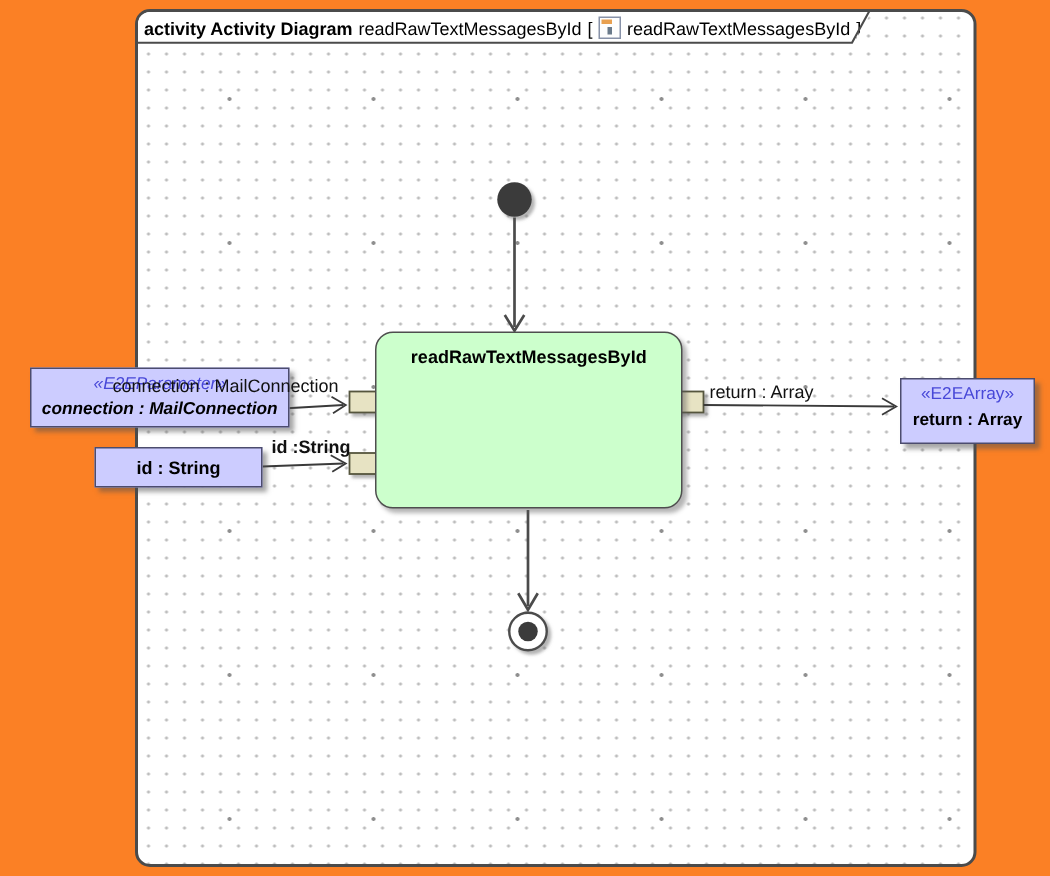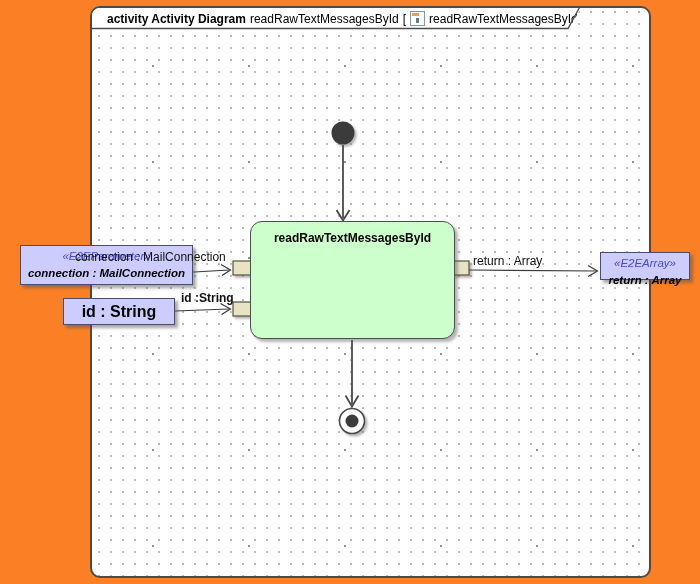--- a/index.html
+++ b/index.html
@@ -20,21 +20,21 @@
     background-size:96px 96px,12px 12px;
     background-position:13px 10px,13px 10px;
   }
   
   .tab{
     position:absolute;left:92px;top:8px;width:489px;height:21px;
     box-sizing:border-box;background:#ffffff;
     border-top-left-radius:8px;
     clip-path:polygon(0 0,100% 0,calc(100% - 12px) 100%,0 100%);
     display:flex;align-items:center;gap:4px;
-    padding-left:15px;font-size:12px;color:#000;white-space:nowrap;
+    padding-left:4px;font-size:12px;color:#000;white-space:nowrap;
   }
   .tab .kw{font-weight:bold;}
   .icon-frame{width:13px;height:13px;border:1px solid #8892a8;background:#fdfdfd;
     position:relative;flex:none;}
   .icon-bar{position:absolute;left:1px;top:1px;width:7px;height:3px;background:#e8a050;}
   .icon-stem{position:absolute;left:5px;top:6px;width:3px;height:5px;background:#6a7a8a;}
 
   
   .activity{
     position:absolute;left:250px;top:221px;width:205px;height:118px;
@@ -48,23 +48,23 @@
 
   
   .lav{
     position:absolute;box-sizing:border-box;background:#ccccff;
     border:1px solid #4c4c6e;box-shadow:3px 3px 3px rgba(80,80,80,.5);
     text-align:center;font-size:11.5px;color:#000;
   }
   .stereo{color:#4848d8;line-height:17px;margin-top:2px;}
   .lav-name{font-weight:bold;line-height:17px;}
   #param-connection{left:20px;top:245px;width:173px;height:40px;font-style:italic;}
-  #result-array{left:600px;top:252px;width:90px;height:28px;font-style:italic;}
+  #result-array{left:600px;top:252px;width:90px;height:44px;}
   #param-id{left:63px;top:298px;width:112px;height:27px;
-    display:flex;align-items:center;justify-content:center;font-weight:bold;font-size:16px;}
+    display:flex;align-items:center;justify-content:center;font-weight:bold;font-size:12px;}
 
   
   .edge-label{position:absolute;font-size:12px;color:#111;white-space:nowrap;}
   #lbl-connection{left:75px;top:250px;}
   #lbl-id{left:181px;top:291px;font-weight:bold;}
   #lbl-return{left:473px;top:254px;}
 
   svg.overlay{position:absolute;left:0;top:0;pointer-events:none;}
 </style>
 </head>

